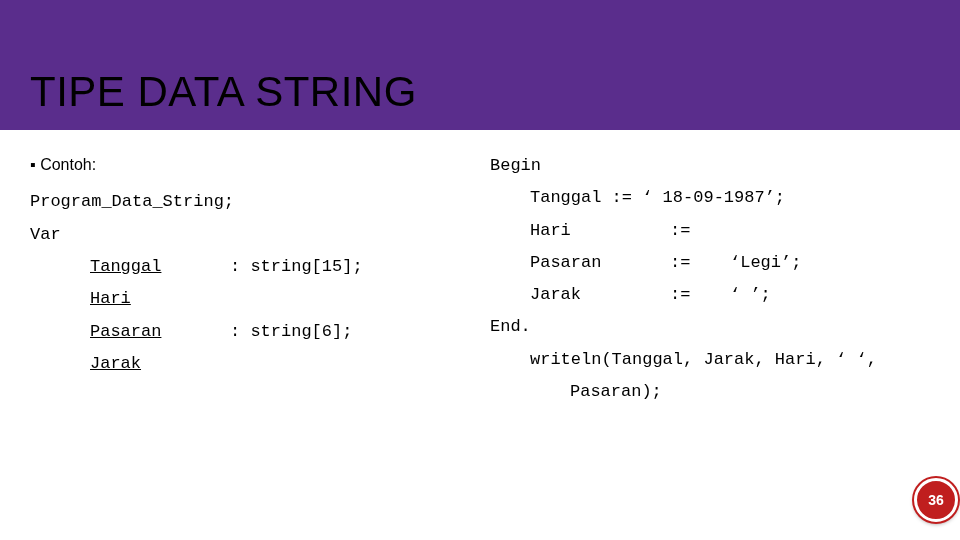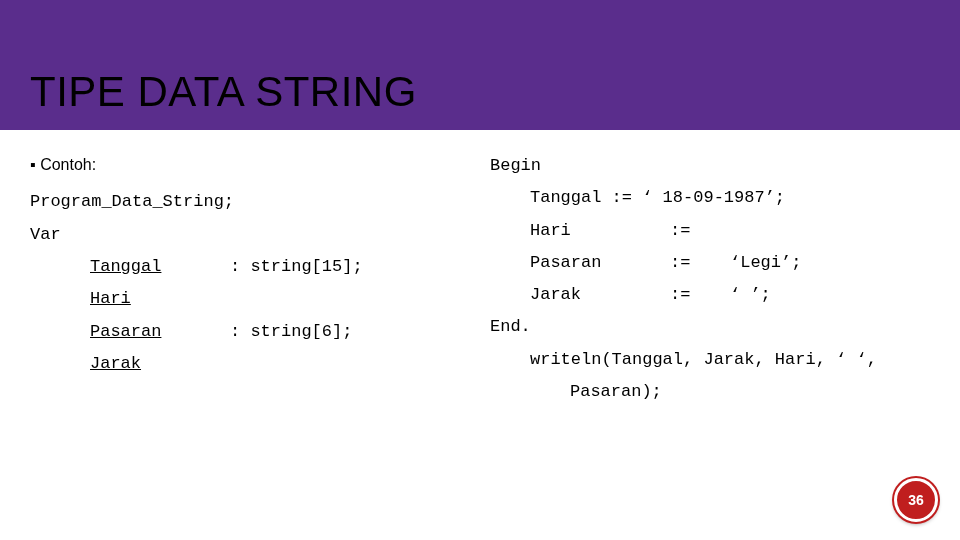--- a/index.html
+++ b/index.html
@@ -74,21 +74,21 @@
   .assign-op {
     width: 60px;
     display: inline-block;
   }
   .hanging {
     padding-left: 40px;
     text-indent: -40px;
   }
   .page-badge {
     position: absolute;
-    right: 22px;
+    right: 2px;
     bottom: 18px;
     width: 38px;
     height: 38px;
     border-radius: 50%;
     background: #c01e1e;
     border: 3px solid #ffffff;
     box-shadow: 0 0 0 2px #c01e1e, 0 2px 4px rgba(0,0,0,0.4);
     color: #ffffff;
     display: flex;
     align-items: center;

